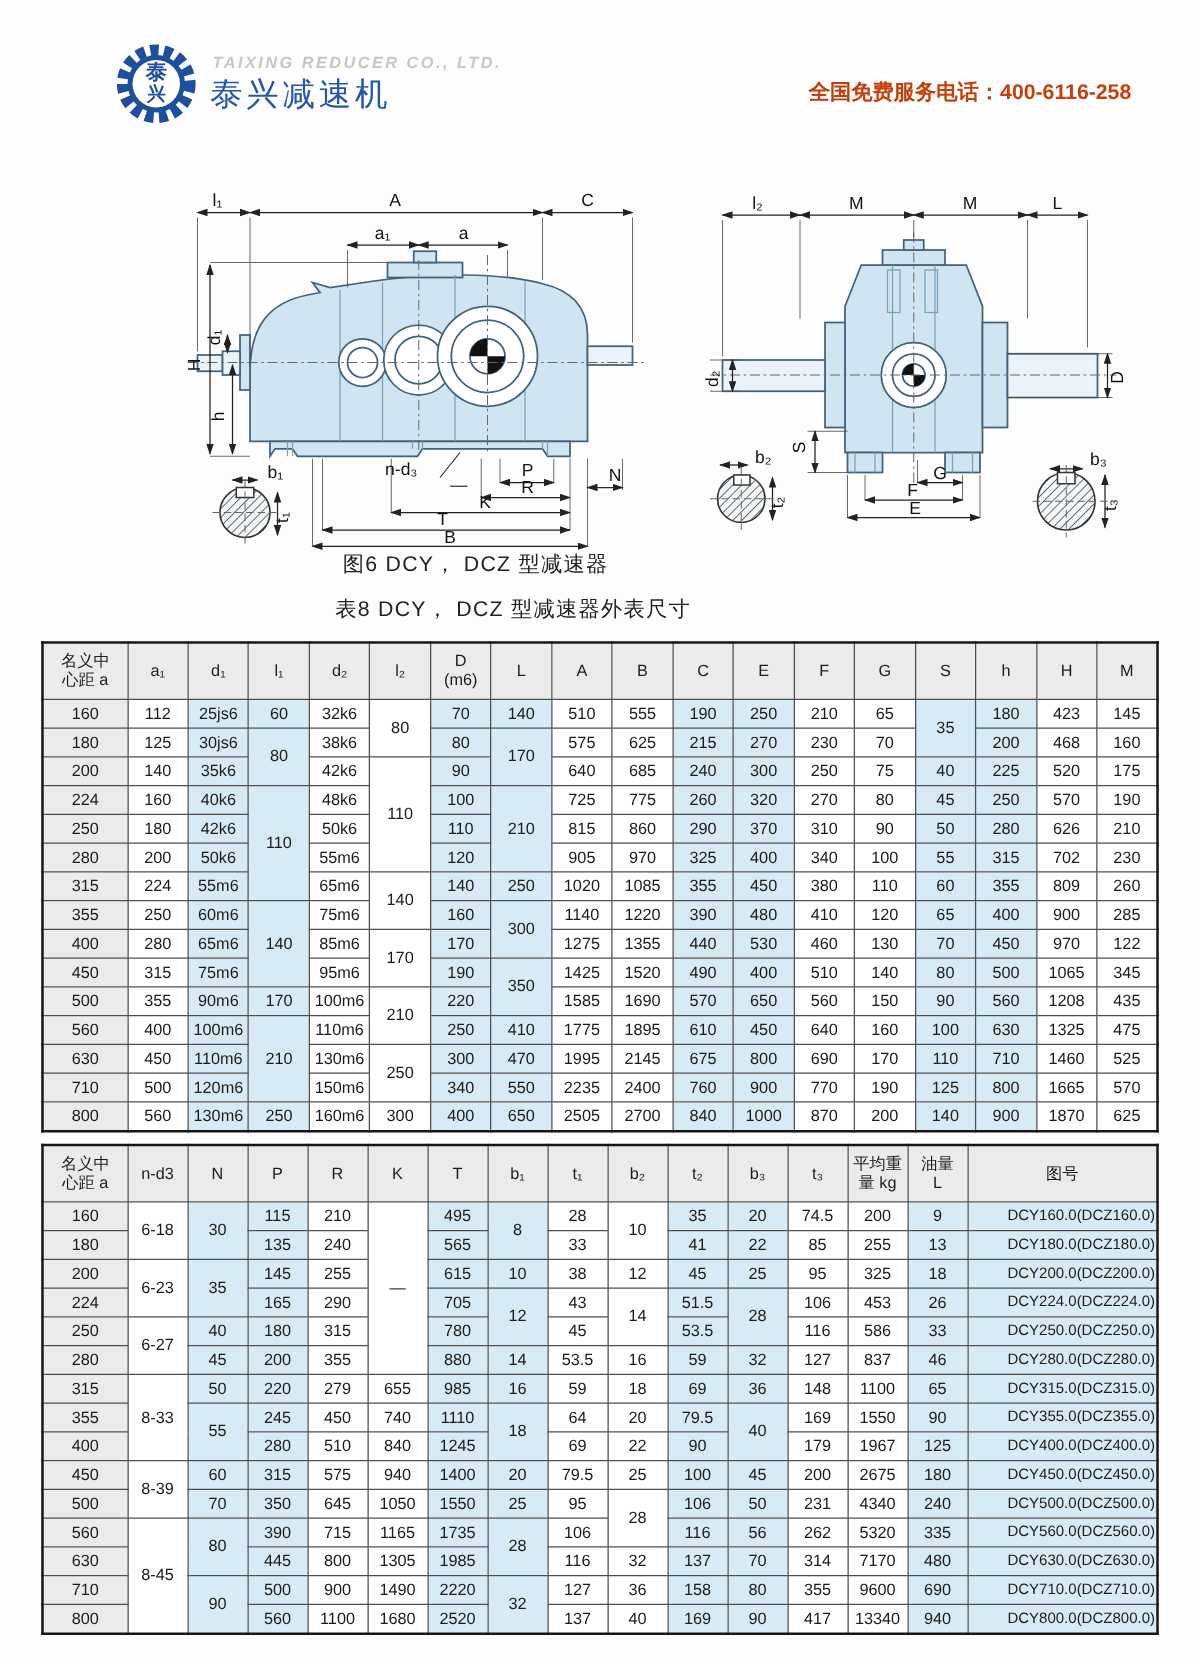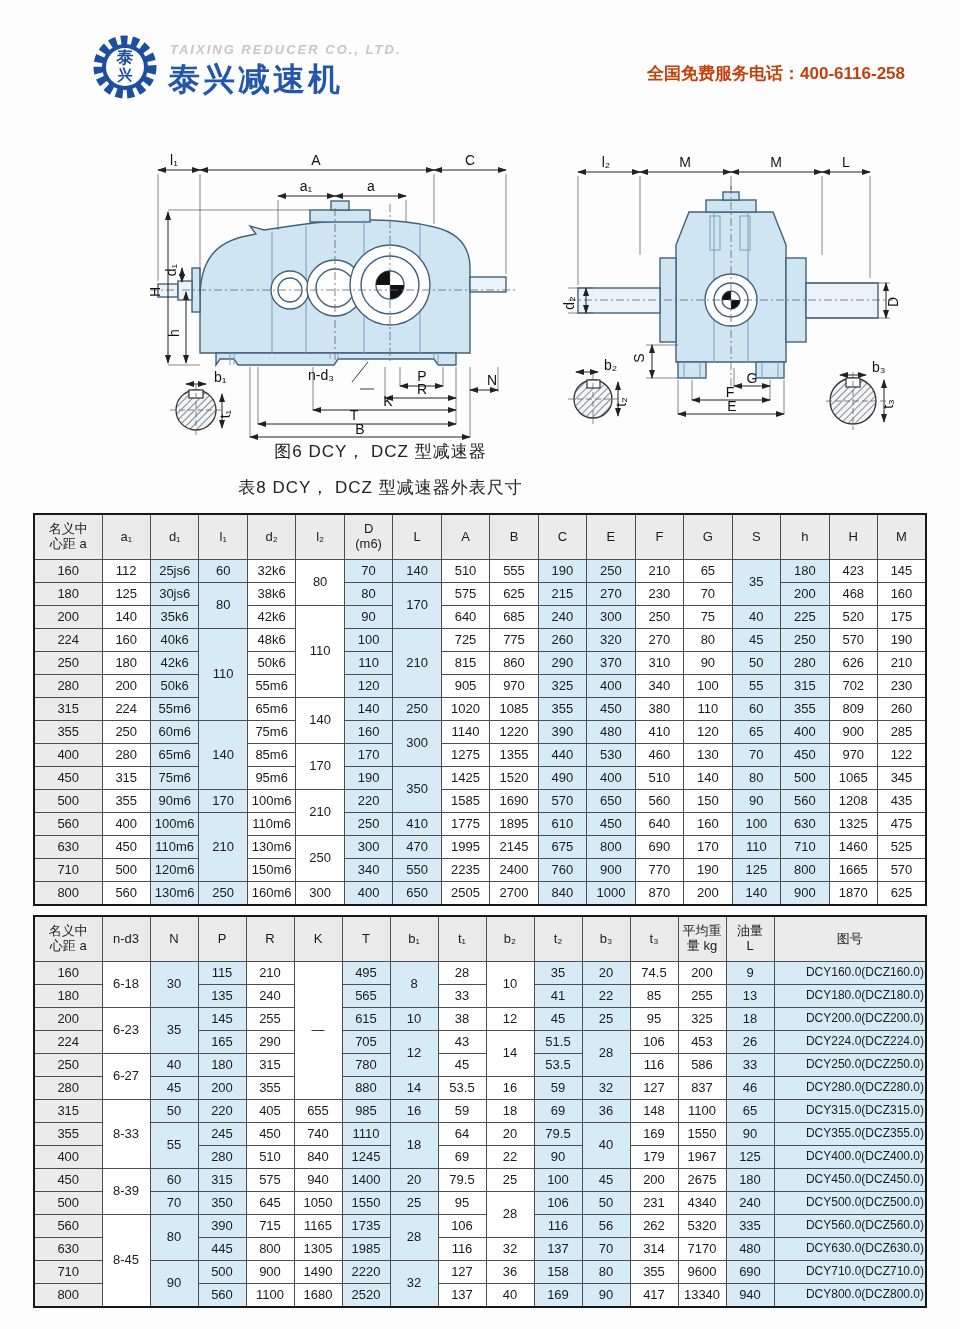--- a/index.html
+++ b/index.html
@@ -5,30 +5,30 @@
   html,body{margin:0;padding:0;}
   body{
     width:960px;height:1329px;position:relative;background:#fdfdfd;
     font-family:"Liberation Sans", sans-serif;color:#1b1b1b;overflow:hidden;
   }
   
   .page-header{position:absolute;left:0;top:0;width:960px;height:120px;}
   .logo{position:absolute;left:90px;top:30px;width:70px;height:74px;}
   .brand-en{position:absolute;left:170px;top:42px;font-size:13px;font-style:italic;
     color:#c6c6c6;letter-spacing:2px;font-weight:bold;text-align:right;}
-  .brand-cn{position:absolute;left:168px;top:58px;font-size:32px;font-weight:bold;
+  .brand-cn{position:absolute;left:168px;top:58px;font-size:26px;font-weight:normal;
     color:#2457ab;letter-spacing:3px;}
   .hotline{position:absolute;right:55px;top:62px;font-size:17px;font-weight:bold;color:#c2410c;}
   
   .fig-wrap{position:absolute;left:0;top:148px;width:960px;height:292px;}
   .fig-left{position:absolute;left:138px;top:0;}
   .fig-right{position:absolute;left:548px;top:2px;}
   .caption{position:absolute;left:0;width:761px;text-align:center;font-size:17px;color:#222;letter-spacing:1px;}
   .cap-fig{top:440px;}
-  .cap-tab{top:476px;}
+  .cap-tab{top:476px;padding-left:30px;}
   svg text.lbl{font-family:"Liberation Sans",sans-serif;font-size:14px;fill:#111;}
   
   .dim-table{position:absolute;left:33px;border-collapse:collapse;table-layout:fixed;
     width:894px;background:#fff;border:2px solid #161616;}
   .dim-table th,.dim-table td{border:1px solid #4d4d4d;text-align:center;vertical-align:middle;
     padding:0 1px;font-size:13px;line-height:1.15;overflow:hidden;}
   .dim-table th{height:44px;background:#ebebeb;font-weight:normal;white-space:pre-line;}
   .dim-table td{height:22px;}
   .t1{top:513px;}
   .t2{top:915px;}
@@ -753,21 +753,21 @@
         <td class="c-white">127</td>
         <td class="c-white">837</td>
         <td class="c-blue">46</td>
         <td class="c-blue c-code">DCY280.0(DCZ280.0)</td>
       </tr>
       <tr>
         <td class="c-first">315</td>
         <td rowspan="3" class="c-white">8-33</td>
         <td class="c-blue">50</td>
         <td class="c-blue">220</td>
-        <td class="c-white">405</td>
+        <td class="c-white">279</td>
         <td class="c-white">655</td>
         <td class="c-blue">985</td>
         <td class="c-blue">16</td>
         <td class="c-white">59</td>
         <td class="c-white">18</td>
         <td class="c-blue">69</td>
         <td class="c-blue">36</td>
         <td class="c-white">148</td>
         <td class="c-white">1100</td>
         <td class="c-blue">65</td>

